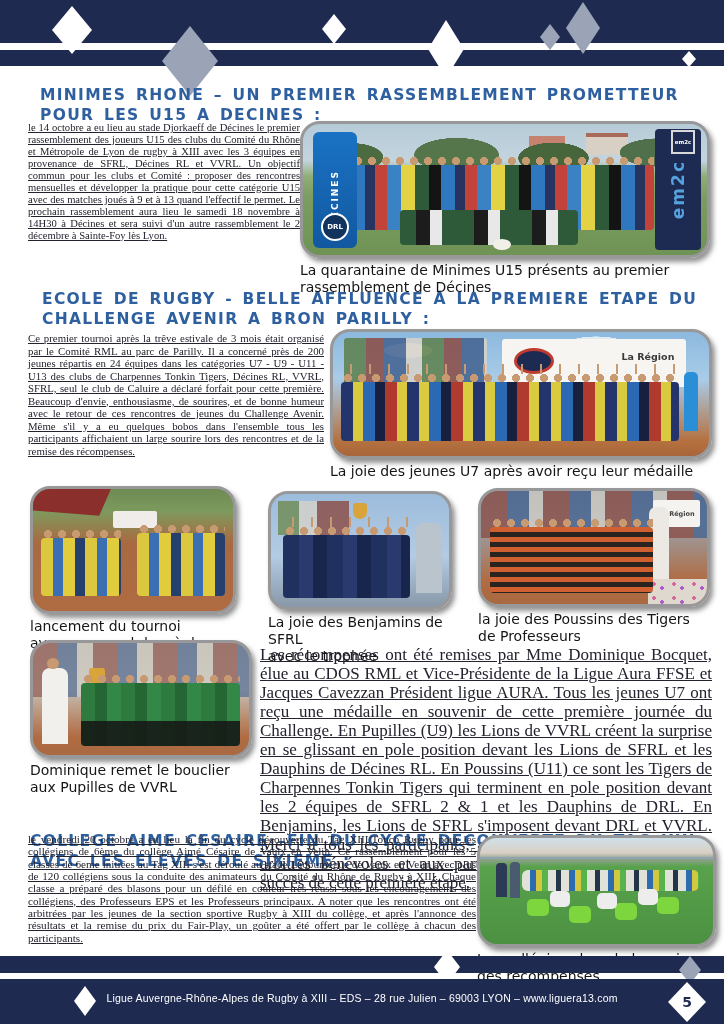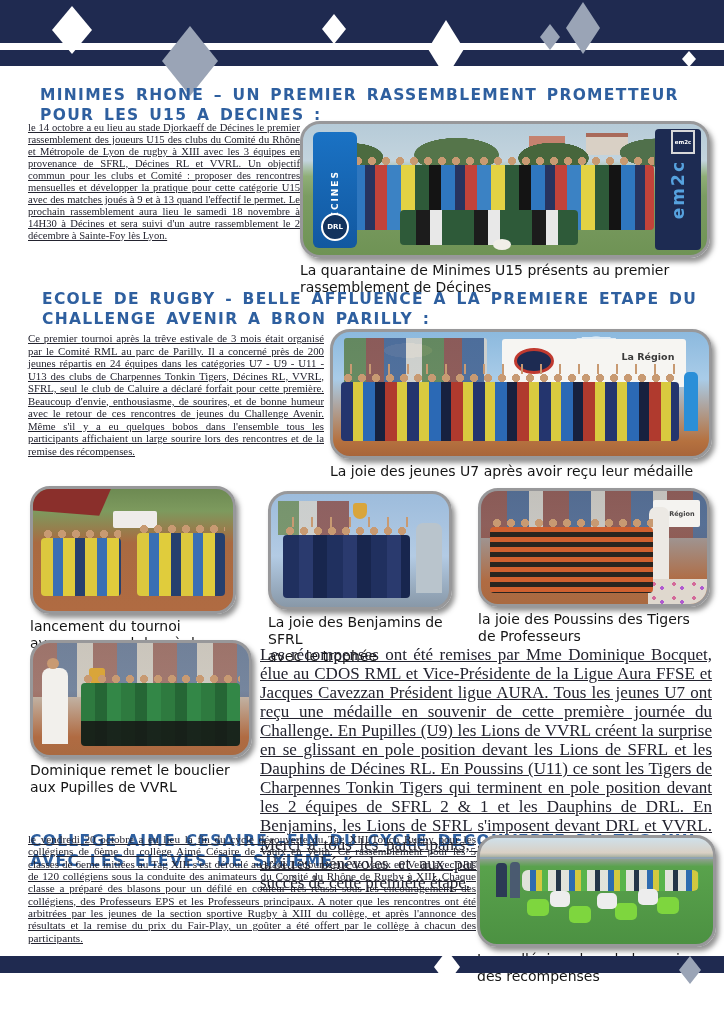--- a/index.html
+++ b/index.html
@@ -326,14 +326,21 @@
     </div>
     <figcaption class="caption">
       <span>Les collégiens lors de la remise des récompenses</span>
     </figcaption>
   </figure>
 
   <div class="prefoot"></div>
   <div class="diamond d-white" style="left:434px;top:950px;width:26px;height:34px;"></div>
   <div class="diamond d-gray" style="left:679px;top:956px;width:22px;height:28px;"></div>
 
+  <div class="foot">
+    <div class="diamond d-white" style="left:74px;top:7px;width:22px;height:30px;"></div>
+    <div class="foot-text">Ligue Auvergne-Rhône-Alpes de Rugby à XIII – EDS – 28 rue Julien – 69003  LYON  – www.liguera13.com</div>
+    <div class="diamond d-white page-diamond" style="left:668px;top:3px;width:38px;height:40px;">
+      <span>5</span>
+    </div>
+  </div>
 
 </div>
 
 </body></html>

